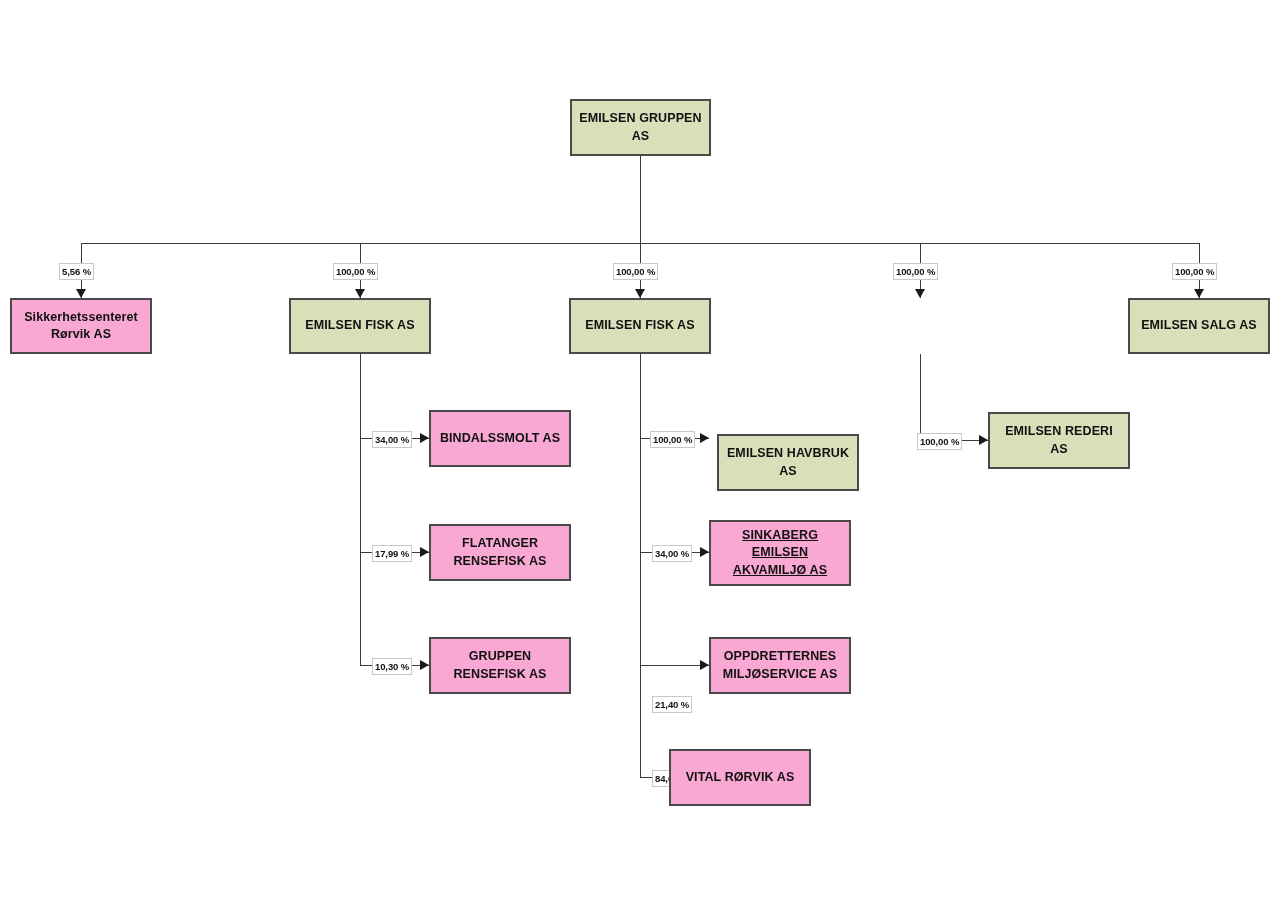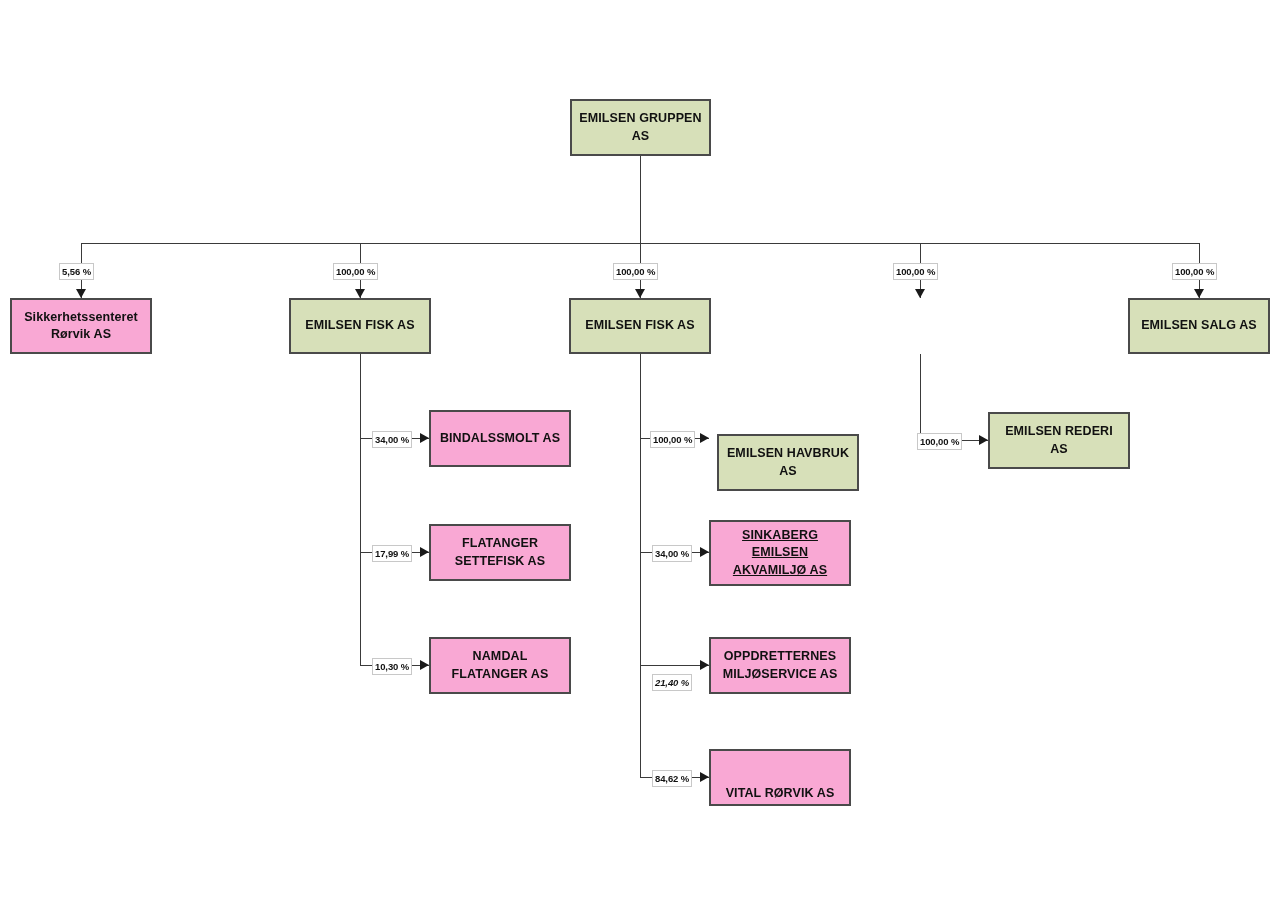--- a/index.html
+++ b/index.html
@@ -130,57 +130,57 @@
   <div class="pct" style="left:372px; top:431px;">34,00 %</div>
   <div class="arrow-right" style="left:420px; top:433px;"></div>
   <div class="node blue" style="left:429px; top:410px; width:142px; height:57px;">
     <span class="node-label">BINDALSSMOLT AS</span>
   </div>
 
   <div class="edge-h" style="left:360px; top:552px; width:69px;"></div>
   <div class="pct" style="left:372px; top:545px;">17,99 %</div>
   <div class="arrow-right" style="left:420px; top:547px;"></div>
   <div class="node blue" style="left:429px; top:524px; width:142px; height:57px;">
-    <span class="node-label">FLATANGER SETTEFISK AS</span>
+    <span class="node-label">FLATANGER RENSEFISK AS</span>
   </div>
 
   <div class="edge-h" style="left:360px; top:665px; width:69px;"></div>
   <div class="pct" style="left:372px; top:658px;">10,30 %</div>
   <div class="arrow-right" style="left:420px; top:660px;"></div>
   <div class="node blue" style="left:429px; top:637px; width:142px; height:57px;">
-    <span class="node-label">NAMDAL FLATANGER AS</span>
+    <span class="node-label">GRUPPEN RENSEFISK AS</span>
   </div>
 
   <div class="edge-v" style="left:640px; top:354px; height:423px;"></div>
 
   <div class="edge-h" style="left:640px; top:438px; width:69px;"></div>
   <div class="pct" style="left:650px; top:431px;">100,00 %</div>
   <div class="arrow-right" style="left:700px; top:433px;"></div>
   <div class="node green" style="left:709px; top:434px; width:142px; height:57px;margin-left:8px;">
     <span class="node-label">EMILSEN HAVBRUK AS</span>
   </div>
 
   <div class="edge-h" style="left:640px; top:552px; width:69px;"></div>
   <div class="pct" style="left:652px; top:545px;">34,00 %</div>
   <div class="arrow-right" style="left:700px; top:547px;"></div>
   <div class="node blue" style="left:709px; top:520px; width:142px; height:66px;text-decoration:underline;">
     <span class="node-label">SINKABERG EMILSEN AKVAMILJØ AS</span>
   </div>
 
   <div class="edge-h" style="left:640px; top:665px; width:69px;"></div>
-  <div class="pct" style="left:652px; top:674px;font-style:italic;">21,40 %</div>
+  <div class="pct" style="left:652px; top:696px;">21,40 %</div>
   <div class="arrow-right" style="left:700px; top:660px;"></div>
   <div class="node blue" style="left:709px; top:637px; width:142px; height:57px;text-align:center;">
     <span class="node-label">OPPDRETTERNES MILJØSERVICE AS</span>
   </div>
 
   <div class="edge-h" style="left:640px; top:777px; width:69px;"></div>
   <div class="pct" style="left:652px; top:770px;">84,62 %</div>
   <div class="arrow-right" style="left:700px; top:772px;"></div>
-  <div class="node blue" style="left:709px; top:749px; width:142px; height:57px;align-items:flex-end;">
+  <div class="node blue" style="left:669px; top:749px; width:142px; height:57px;">
     <span class="node-label">VITAL RØRVIK AS</span>
   </div>
 
   <div class="edge-v" style="left:920px; top:354px; height:86px;"></div>
   <div class="edge-h" style="left:920px; top:440px; width:68px;"></div>
   <div class="pct" style="left:917px; top:433px;">100,00 %</div>
   <div class="arrow-right" style="left:979px; top:435px;"></div>
   <div class="node green" style="left:988px; top:412px; width:142px; height:57px;">
     <span class="node-label">EMILSEN REDERI AS</span>
   </div>

